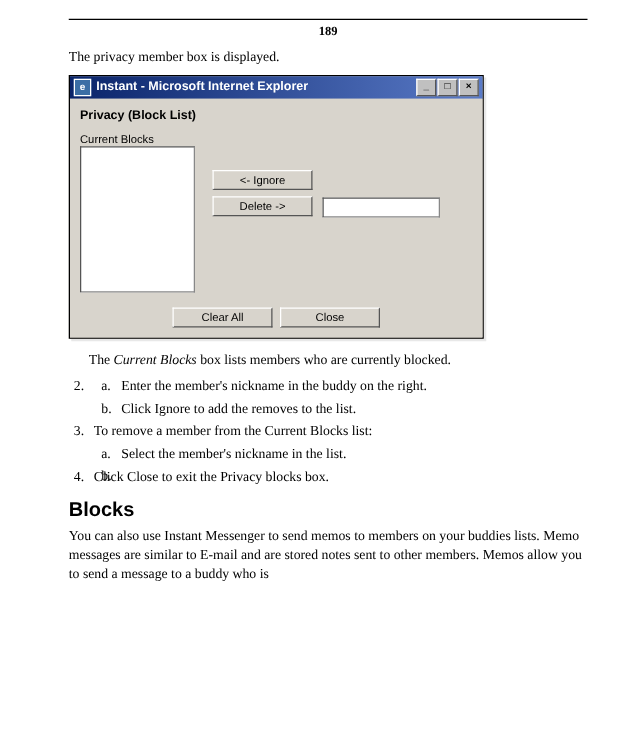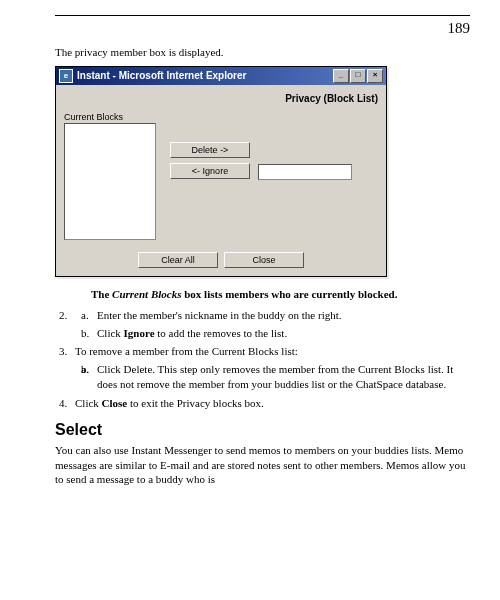--- a/index.html
+++ b/index.html
@@ -12,23 +12,23 @@
     width: 500px;
   }
   .page {
     padding: 15px 30px 20px 55px;
   }
   .top-rule {
     border-top: 1.5px solid #000;
     margin-bottom: 4px;
   }
   .page-num {
-    text-align: right;
-    font-weight: normal;
-    font-size: 15px;
+    text-align: center;
+    font-weight: bold;
+    font-size: 10px;
     margin-bottom: 8px;
   }
   .body-text {
     margin: 0 0 6px 0;
     line-height: 1.35;
   }
   .dialog-outer {
     margin: 4px 0 10px 0;
     width: 330px;
     border: 1px solid #000;
@@ -70,21 +70,21 @@
     text-align: center;
     line-height: 10px;
     color: #000;
   }
   .dialog-body {
     background: #d8d4cc;
     padding: 6px 8px 8px 8px;
     font-family: Arial, sans-serif;
   }
   .dialog-heading {
-    text-align: right;
+    text-align: left;
     font-weight: bold;
     font-size: 10px;
     margin: 2px 0 8px 0;
   }
   .mid-row {
     display: flex;
     gap: 8px;
     align-items: flex-start;
   }
   .blocks-group {
@@ -160,28 +160,28 @@
   ol.alpha-list > li {
     margin-bottom: 3px;
     line-height: 1.35;
     position: relative;
     padding-left: 4px;
   }
   ol.alpha-list > li .marker {
     position: absolute;
     left: -12px;
   }
-  .para-indent { margin-left: 36px; font-weight: bold; }
+  .para-indent { margin-left: 16px; }
   .h2-memos {
     font-family: Arial, Helvetica, sans-serif;
     font-weight: bold;
     font-size: 16px;
     margin: 10px 0 4px 0;
   }
-  .bold { font-weight: bold; }
+  .bold { font-weight: normal; }
   .italic { font-style: italic; }
 </style>
 </head>
 <body>
 
 <div class="page">
   <div class="top-rule"></div>
   <div class="page-num">189</div>
 
   <p class="body-text">The privacy member box is displayed.</p>
@@ -197,22 +197,22 @@
       </div>
     </div>
     <div class="dialog-body">
       <div class="dialog-heading">Privacy (Block List)</div>
       <div class="mid-row">
         <div class="blocks-group">
           <div class="blocks-label">Current Blocks</div>
           <div class="blocks-list"></div>
         </div>
         <div class="mid-col">
+          <div class="dlg-btn">&lt;- Ignore</div>
           <div class="dlg-btn">Delete -&gt;</div>
-          <div class="dlg-btn">&lt;- Ignore</div>
         </div>
         <div class="right-col">
           <div class="dlg-input"></div>
         </div>
       </div>
       <div class="bottom-btns">
         <div class="dlg-btn">Clear All</div>
         <div class="dlg-btn">Close</div>
       </div>
     </div>
@@ -235,28 +235,28 @@
           <span>Click </span><span class="bold">Ignore</span><span> to add the removes to the  list.</span>
         </li>
       </ol>
     </li>
     <li>
       <span class="marker">3.</span>
       <span>To remove a member from the Current Blocks list:</span>
       <ol class="alpha-list">
         <li>
           <span class="marker">a.</span>
+          <span>Select the member's nickname in the list.</span>
         </li>
         <li>
           <span class="marker">b.</span>
-          <span>Click Delete.  This step only removes the member from the Current Blocks list.  It does not remove the member from your buddies list or the ChatSpace database.</span>
         </li>
       </ol>
     </li>
     <li>
       <span class="marker">4.</span>
       <span>Click </span><span class="bold">Close</span><span> to exit the Privacy blocks box.</span>
     </li>
   </ol>
 
-  <div class="h2-memos">Select</div>
+  <div class="h2-memos">Blocks</div>
   <p class="body-text">You can also use Instant Messenger to send memos to members on your buddies lists.  Memo messages are similar to E-mail and are stored notes sent to other members. Memos allow you to send a message to a buddy who is</p>
 </div>
 
 </body></html>

